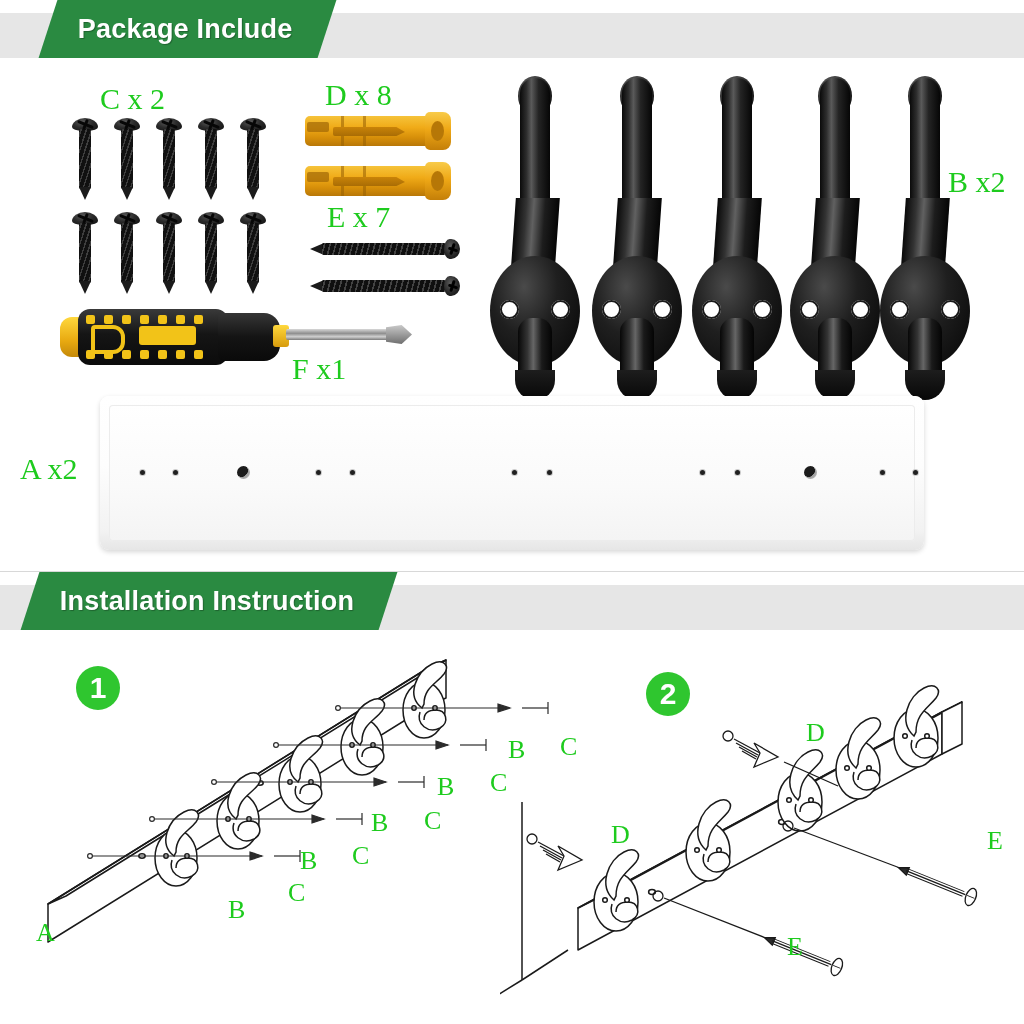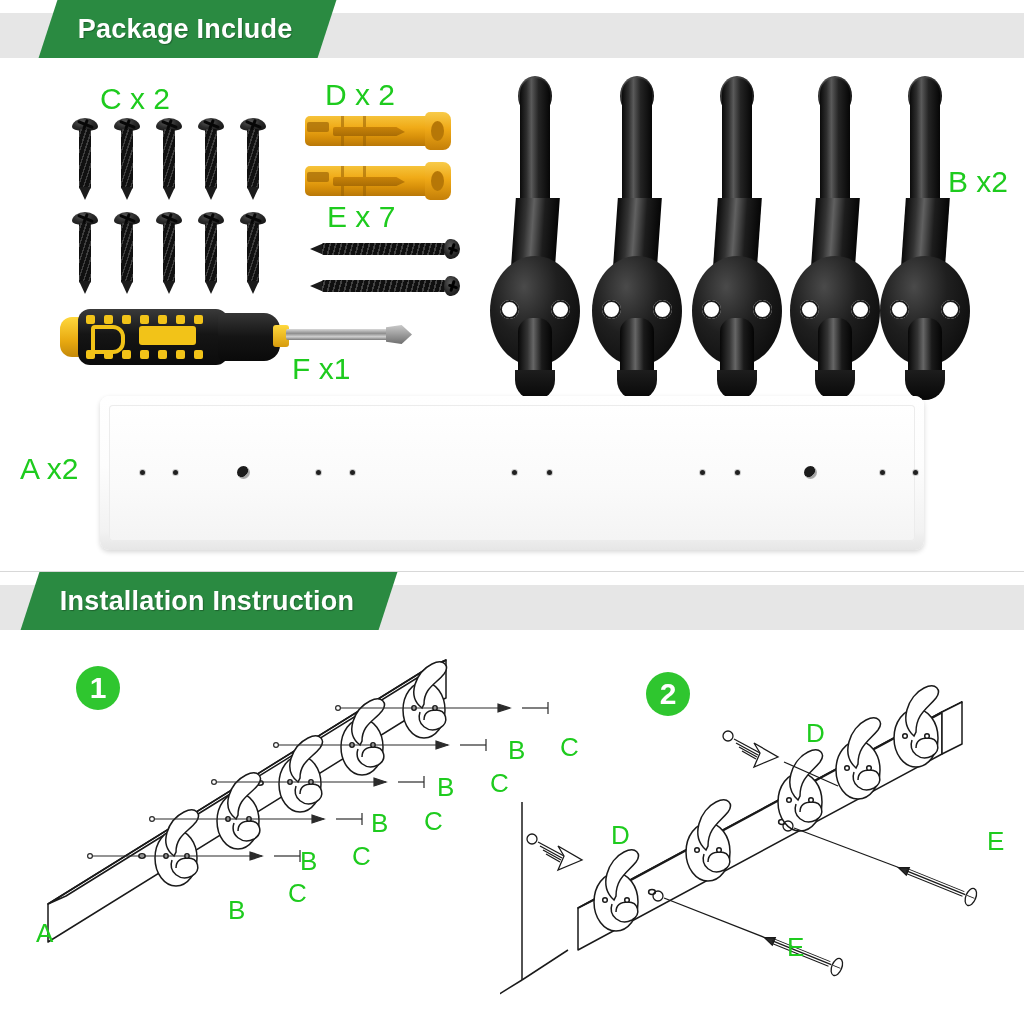--- a/index.html
+++ b/index.html
@@ -39,21 +39,21 @@
     position:absolute;left:0;width:1024px;height:1px;background:#d8d8d8;
   }
 
   
   .glabel{
     position:absolute;
     color:#1ecb1e;
     font-size:30px;
     font-weight:normal;
     white-space:nowrap;
-    font-family:Liberation Sans, sans-serif;
+    font-family:Liberation Serif, serif;
   }
   .glabel.sm{font-size:26px;}
 
   
   .screw-c{position:absolute;width:26px;height:82px;}
   .screw-c .head{
     position:absolute;left:0;top:0;width:26px;height:13px;
     background:radial-gradient(ellipse at 40% 30%, #5a5a5a 0%, #2b2b2b 45%, #0e0e0e 100%);
     border-radius:50% 50% 40% 40%/70% 70% 30% 30%;
   }
@@ -323,21 +323,21 @@
       <div class="head"></div>
       <div class="shank"></div>
       <div class="tip"></div>
     </div>
   <div class="screw-c" style="left:240px;top:212px;">
       <div class="head"></div>
       <div class="shank"></div>
       <div class="tip"></div>
     </div>
 
-  <div class="glabel" style="left:325px;top:78px;">D x 2</div>
+  <div class="glabel" style="left:325px;top:78px;">D x 8</div>
 
   <div class="anchor" style="left:305px;top:110px;">
     <div class="body"></div>
     <div class="notch"></div>
     <div class="rib" style="left:36px;"></div>
     <div class="rib" style="left:58px;"></div>
     <div class="slot"></div>
     <div class="collar" style="left:120px;"></div>
   </div>
   <div class="anchor" style="left:305px;top:160px;">

